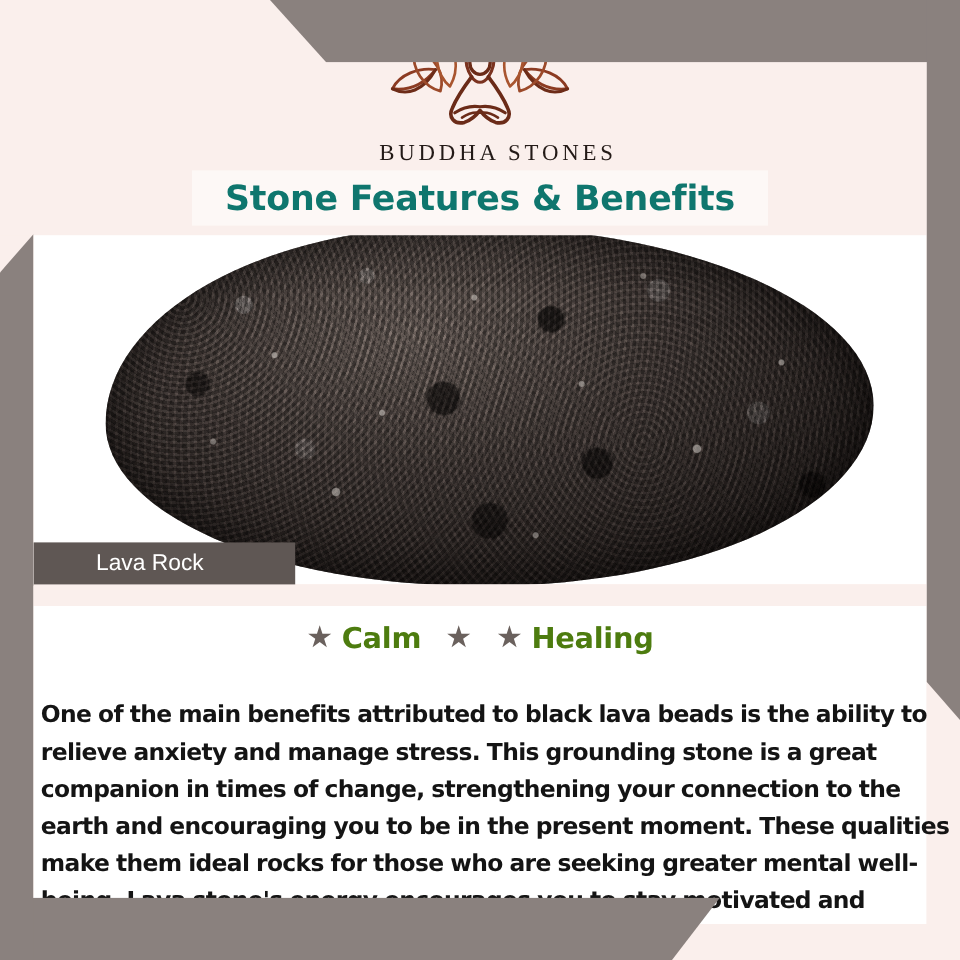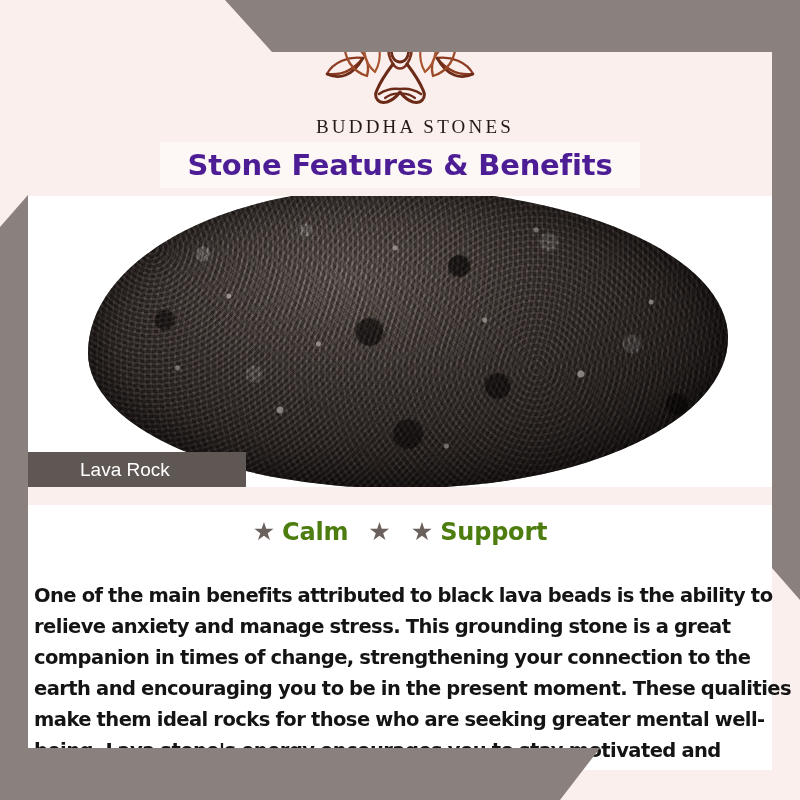--- a/index.html
+++ b/index.html
@@ -109,21 +109,21 @@
     background: #fdf8f6;
     display: flex;
     align-items: center;
     justify-content: center;
   }
 
   .title-banner-text {
     font-family: "DejaVu Sans", sans-serif;
     font-size: 29px;
     font-weight: bold;
-    color: #4c1d95;
+    color: #0f766e;
     letter-spacing: -0.2px;
     white-space: nowrap;
   }
 
   
   .photo-area {
     position: absolute;
     left: 28px;
     top: 196px;
     width: 744px;
@@ -353,21 +353,21 @@
     <div class="benefits-row">
       <div class="benefit">
         <span class="benefit-star">★</span>
         <span class="benefit-label">Calm</span>
       </div>
       <div class="benefit">
         <span class="benefit-star">★</span>
       </div>
       <div class="benefit">
         <span class="benefit-star">★</span>
-        <span class="benefit-label">Support</span>
+        <span class="benefit-label">Healing</span>
       </div>
     </div>
 
     <p class="body-copy">One of the main benefits attributed to black lava beads is the ability to relieve anxiety and manage stress. This grounding stone is a great companion in times of change, strengthening your connection to the earth and encouraging you to be in the present moment. These qualities make them ideal rocks for those who are seeking greater mental well-being. Lava stone's energy encourages you to stay motivated and determined on the path to achieving your dreams.</p>
   </div>
 
   <div class="bottom-pink"></div>
 
   <div class="frame-layer">
     <div class="band-top-right"></div>

